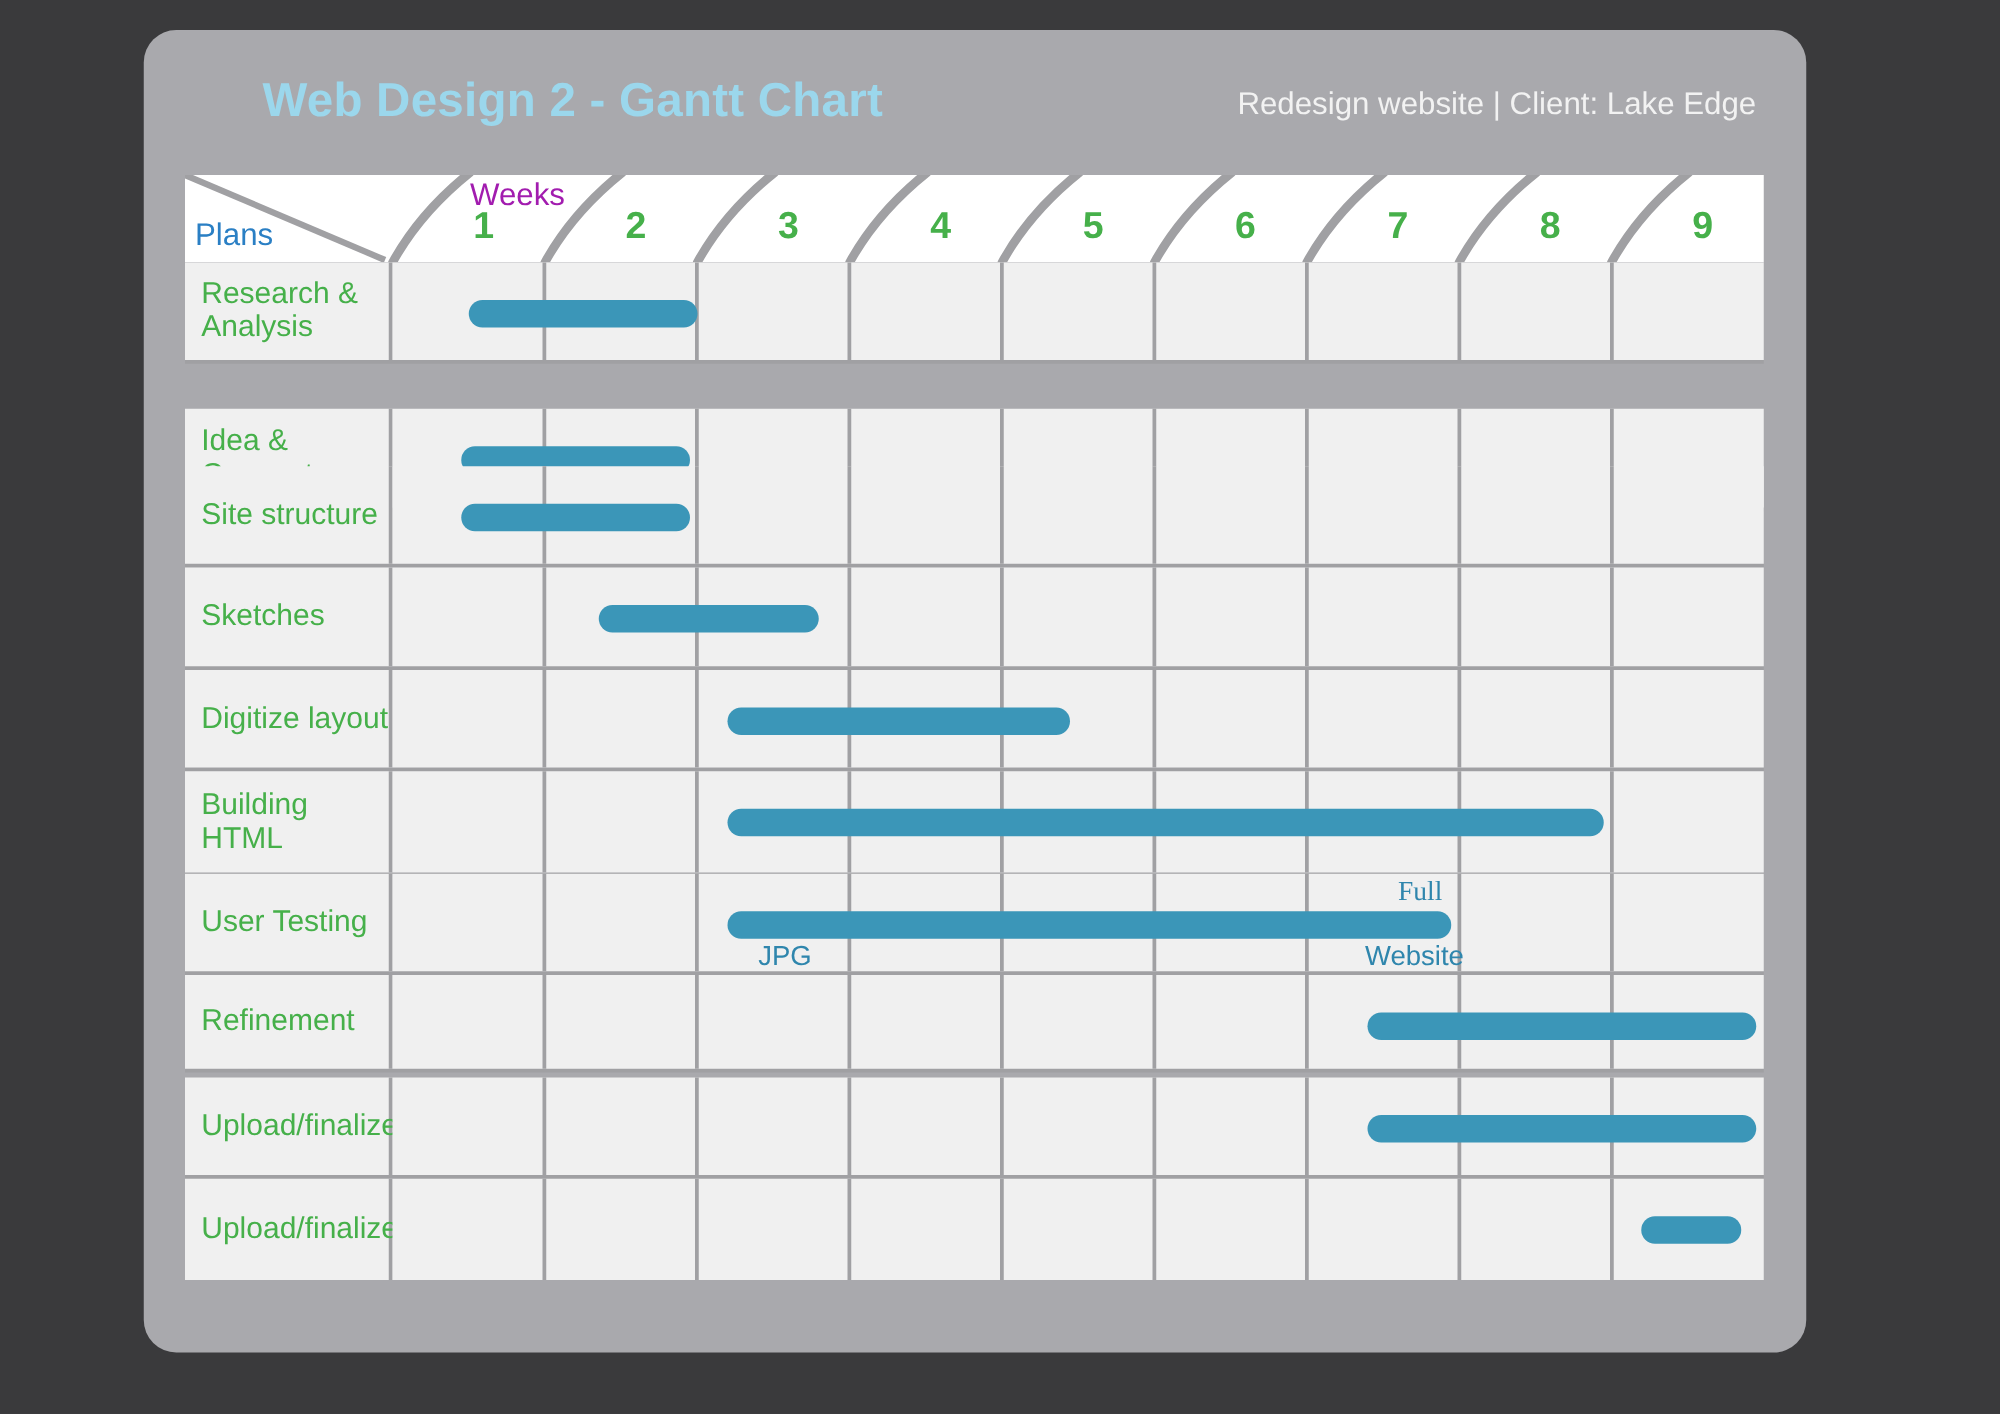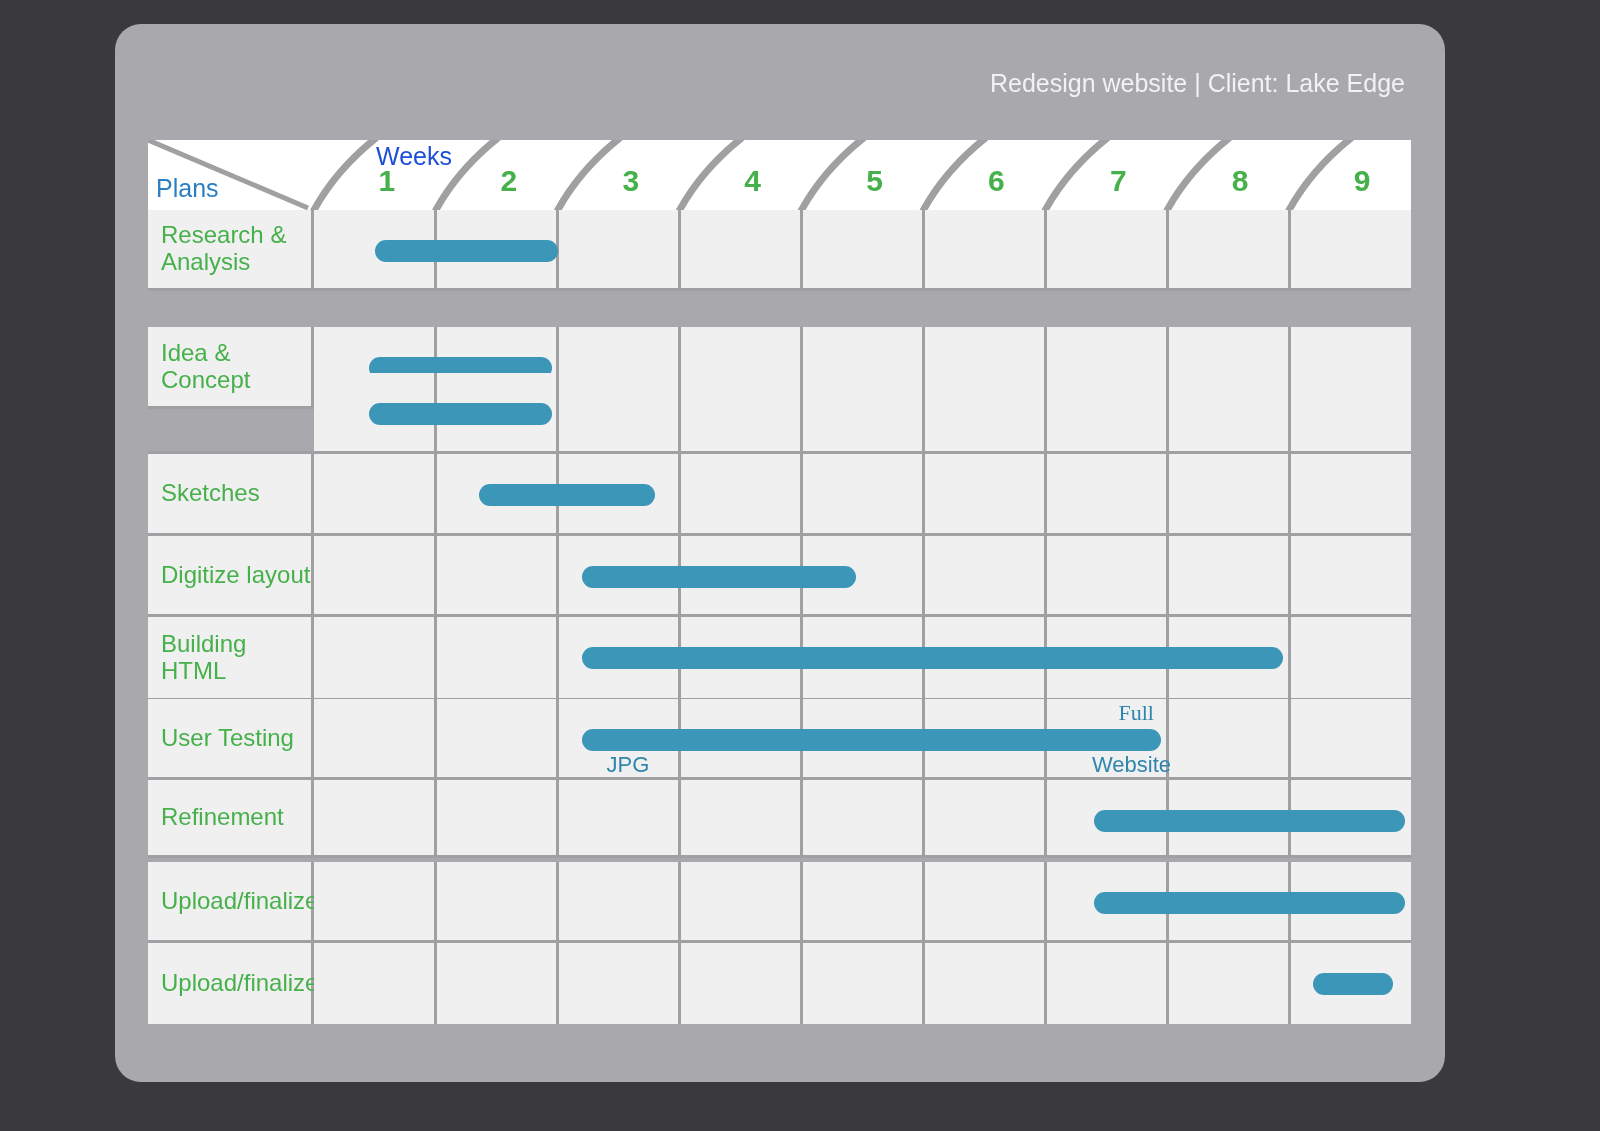--- a/index.html
+++ b/index.html
@@ -64,21 +64,21 @@
     background: #ffffff;
     overflow: hidden;
   }
   .grid-head svg { position: absolute; left: 0; top: 0; }
 
   .head-weeks {
     position: absolute;
     left: 228px;
     top: 2px;
     font-size: 25px;
-    color: #1d4ed8;
+    color: #a21caf;
     white-space: nowrap;
   }
   .head-plans {
     position: absolute;
     left: 8px;
     top: 34px;
     font-size: 25px;
     color: #2a7fc4;
     white-space: nowrap;
   }
@@ -157,20 +157,21 @@
     color: #2f86ad;
     white-space: nowrap;
   }
 </style>
 </head>
 <body>
 
 <div id="stage">
   <div class="panel"></div>
 
+  <div class="chart-title">Web Design 2 - Gantt Chart</div>
   <div class="chart-subtitle">Redesign website | Client: Lake Edge</div>
 
   <div class="grid-head">
     <svg width="1263" height="70">
 
       <line x1="0" y1="0" x2="160" y2="68" stroke="#a0a0a3" stroke-width="5"></line>
       <g id="arcs" stroke="#a0a0a3" fill="none" stroke-linecap="round">
           <path d="M 166 70 Q 188 30 228 -2" stroke-width="7"></path>
           <path d="M 287.8888888888889 70 Q 309.8888888888889 30 349.8888888888889 -2" stroke-width="7"></path>
           <path d="M 409.77777777777777 70 Q 431.77777777777777 30 471.77777777777777 -2" stroke-width="7"></path>
@@ -220,20 +221,21 @@
           <div class="colline" style="left: 364.167px;"></div>
           <div class="colline" style="left: 486.056px;"></div>
           <div class="colline" style="left: 607.944px;"></div>
           <div class="colline" style="left: 729.833px;"></div>
           <div class="colline" style="left: 851.722px;"></div>
           <div class="colline" style="left: 973.611px;"></div>
           <div class="bar" style="left: 54.85px; width: 182.833px; top: 30px;"></div>
         </div>
       </div>
       <div class="row" style="top: 163px; height: 81px;">
+        <div class="row-label">Site structure</div>
         <div class="row-track">
           <div class="colline" style="left: 120.389px;"></div>
           <div class="colline" style="left: 242.278px;"></div>
           <div class="colline" style="left: 364.167px;"></div>
           <div class="colline" style="left: 486.056px;"></div>
           <div class="colline" style="left: 607.944px;"></div>
           <div class="colline" style="left: 729.833px;"></div>
           <div class="colline" style="left: 851.722px;"></div>
           <div class="colline" style="left: 973.611px;"></div>
           <div class="bar" style="left: 54.85px; width: 182.833px; top: 29.5px;"></div>

